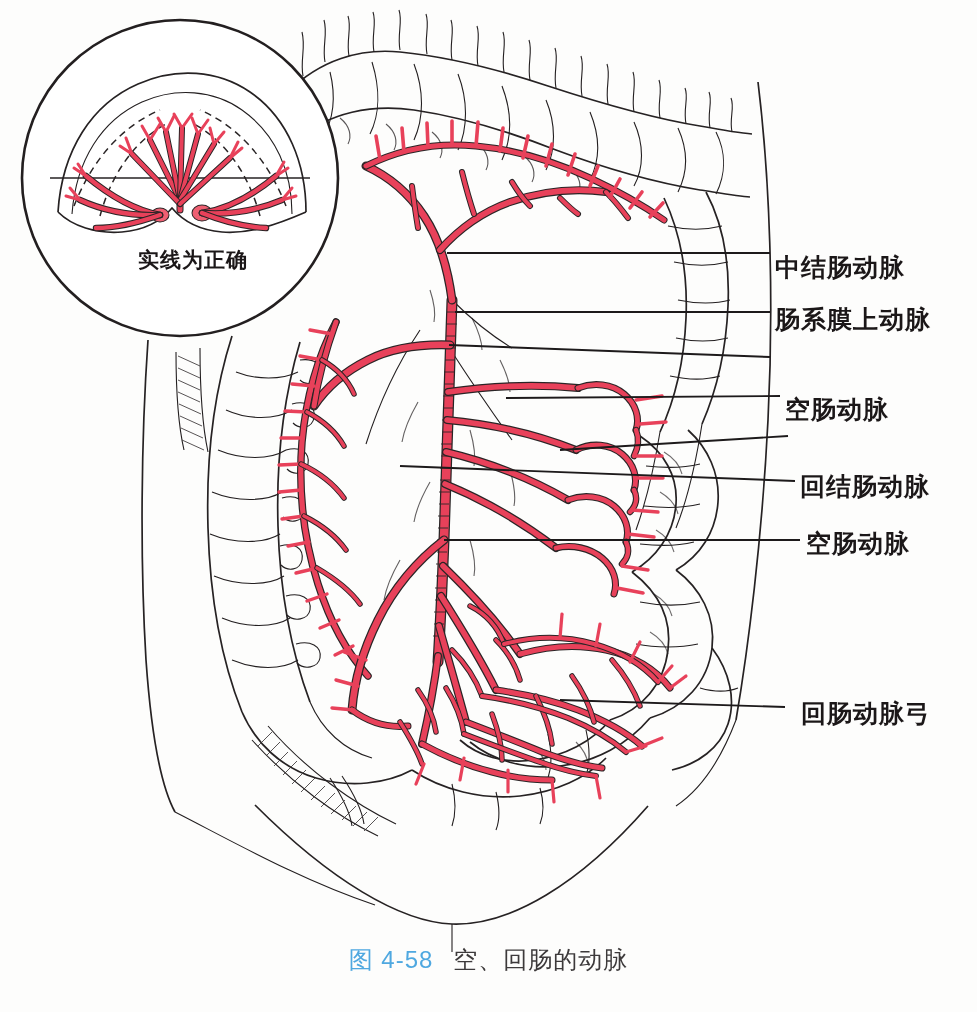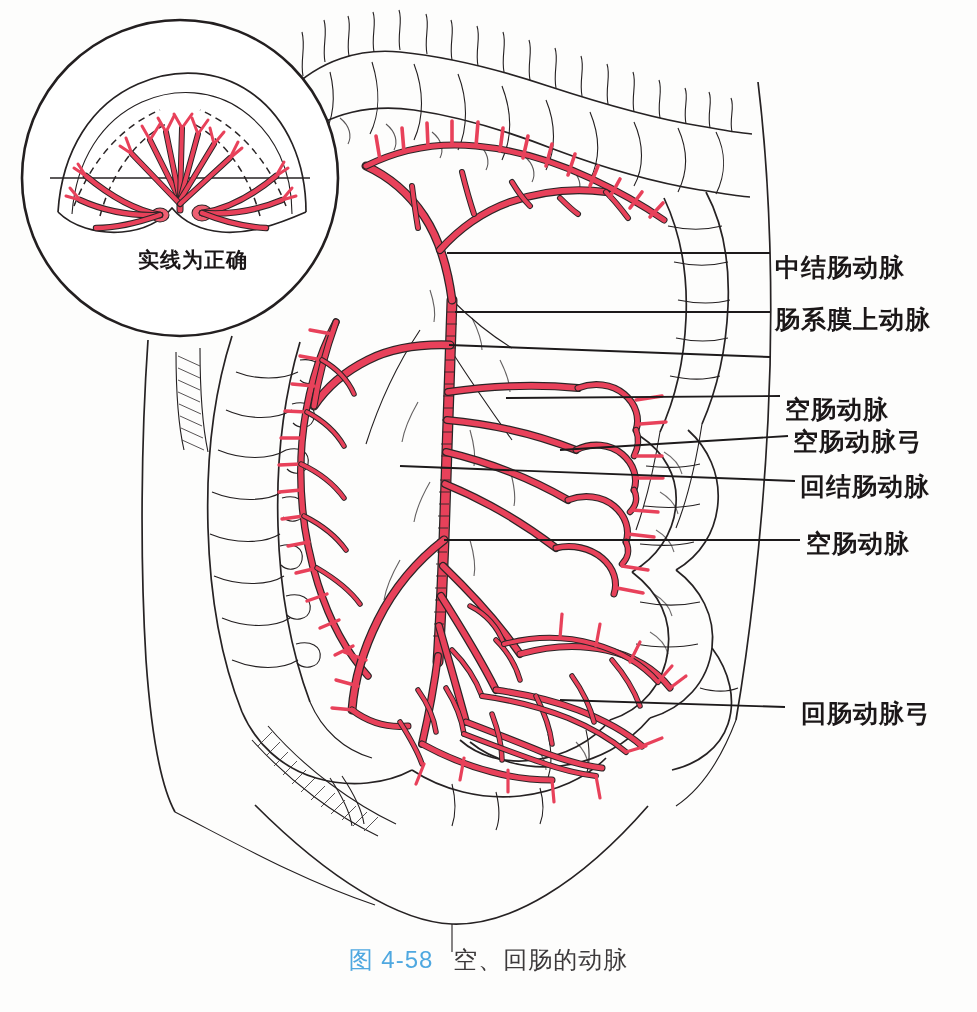--- a/index.html
+++ b/index.html
@@ -585,21 +585,20 @@
               <path d="M282 200 L292 188"></path>
           </g>
         </g>
       </g>
     </g>
   </svg>
 
   <div class="label" style="left:775px;top:243px;margin-top:8px;">中结肠动脉</div>
   <div class="label" style="left:775px;top:303px;">肠系膜上动脉</div>
   <div class="label" style="left:785px;top:393px;text-align:center;">空肠动脉</div>
-  <div class="label" style="left:793px;top:425px;">空肠动脉弓</div>
   <div class="label" style="left:800px;top:470px;">回结肠动脉</div>
   <div class="label" style="left:806px;top:527px;">空肠动脉</div>
   <div class="label" style="left:790px;top:697px;margin-left:11px;">回肠动脉弓</div>
 
   <div class="inset-caption" style="left:93px;top:248px;width:200px;">
     <div>实线为正确</div>
   </div>
 
   <div id="figure-caption">
     <span class="num">图 4-58</span><span class="ttl">空、回肠的动脉</span>

